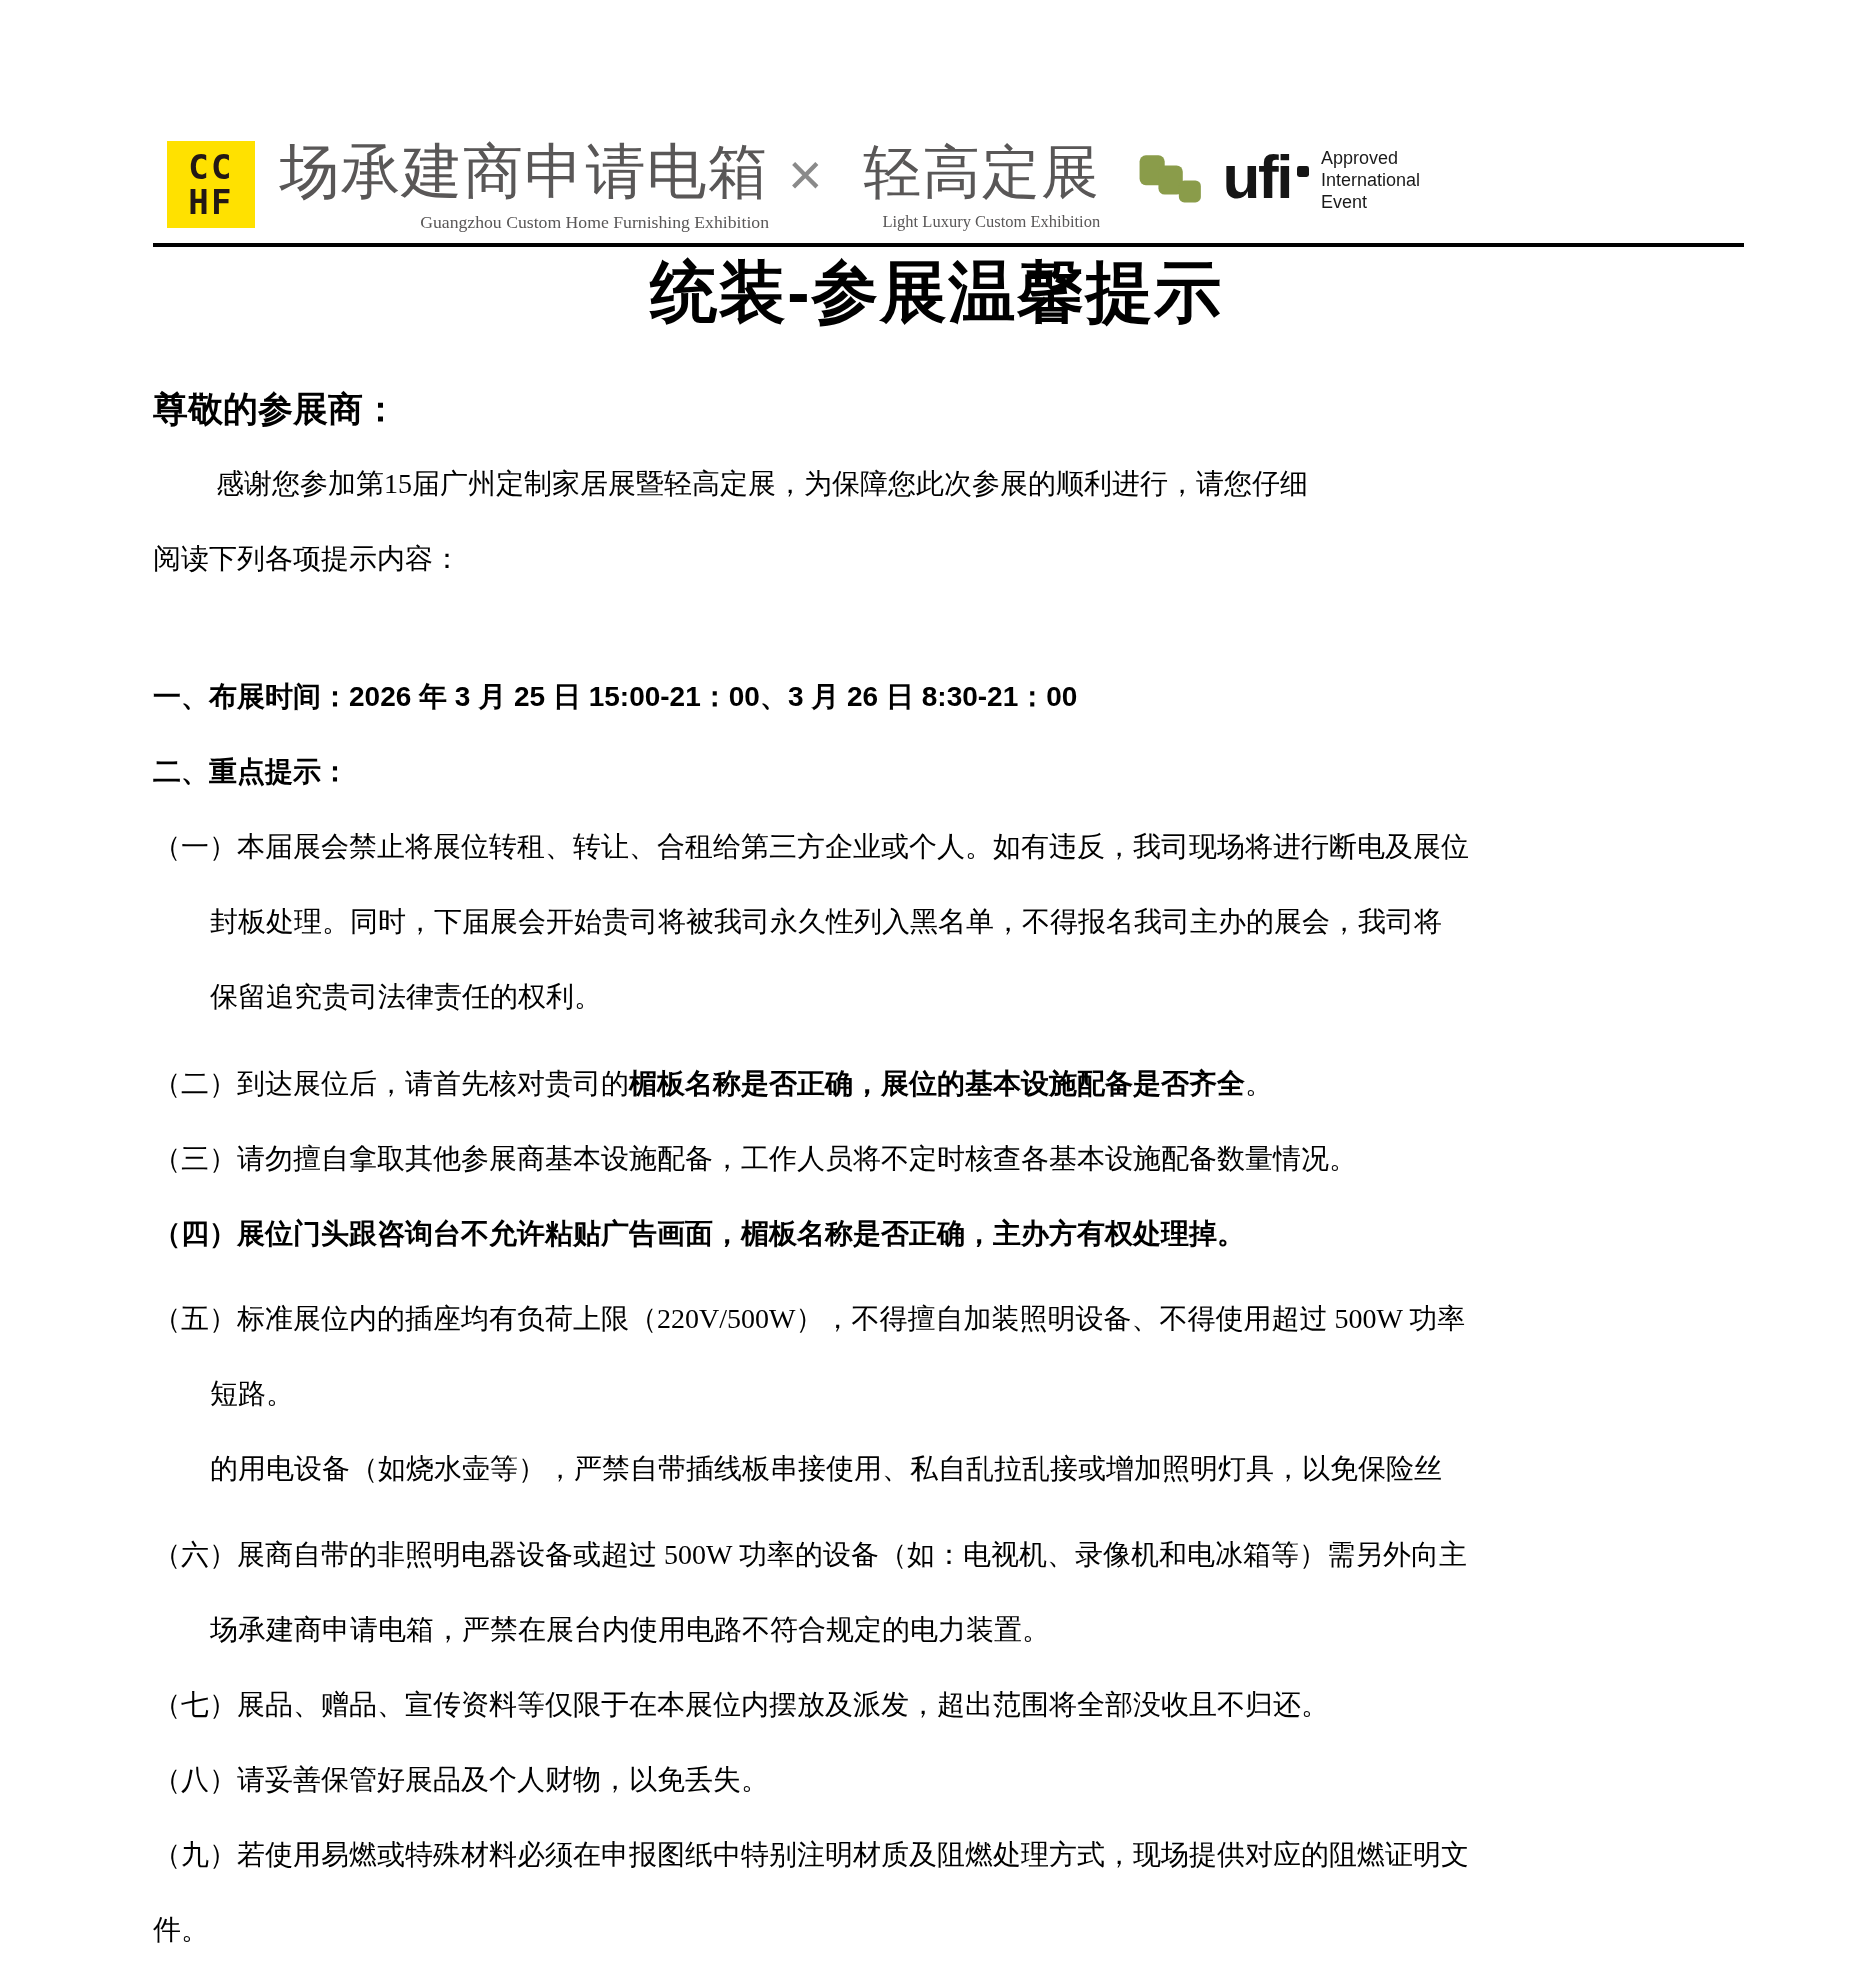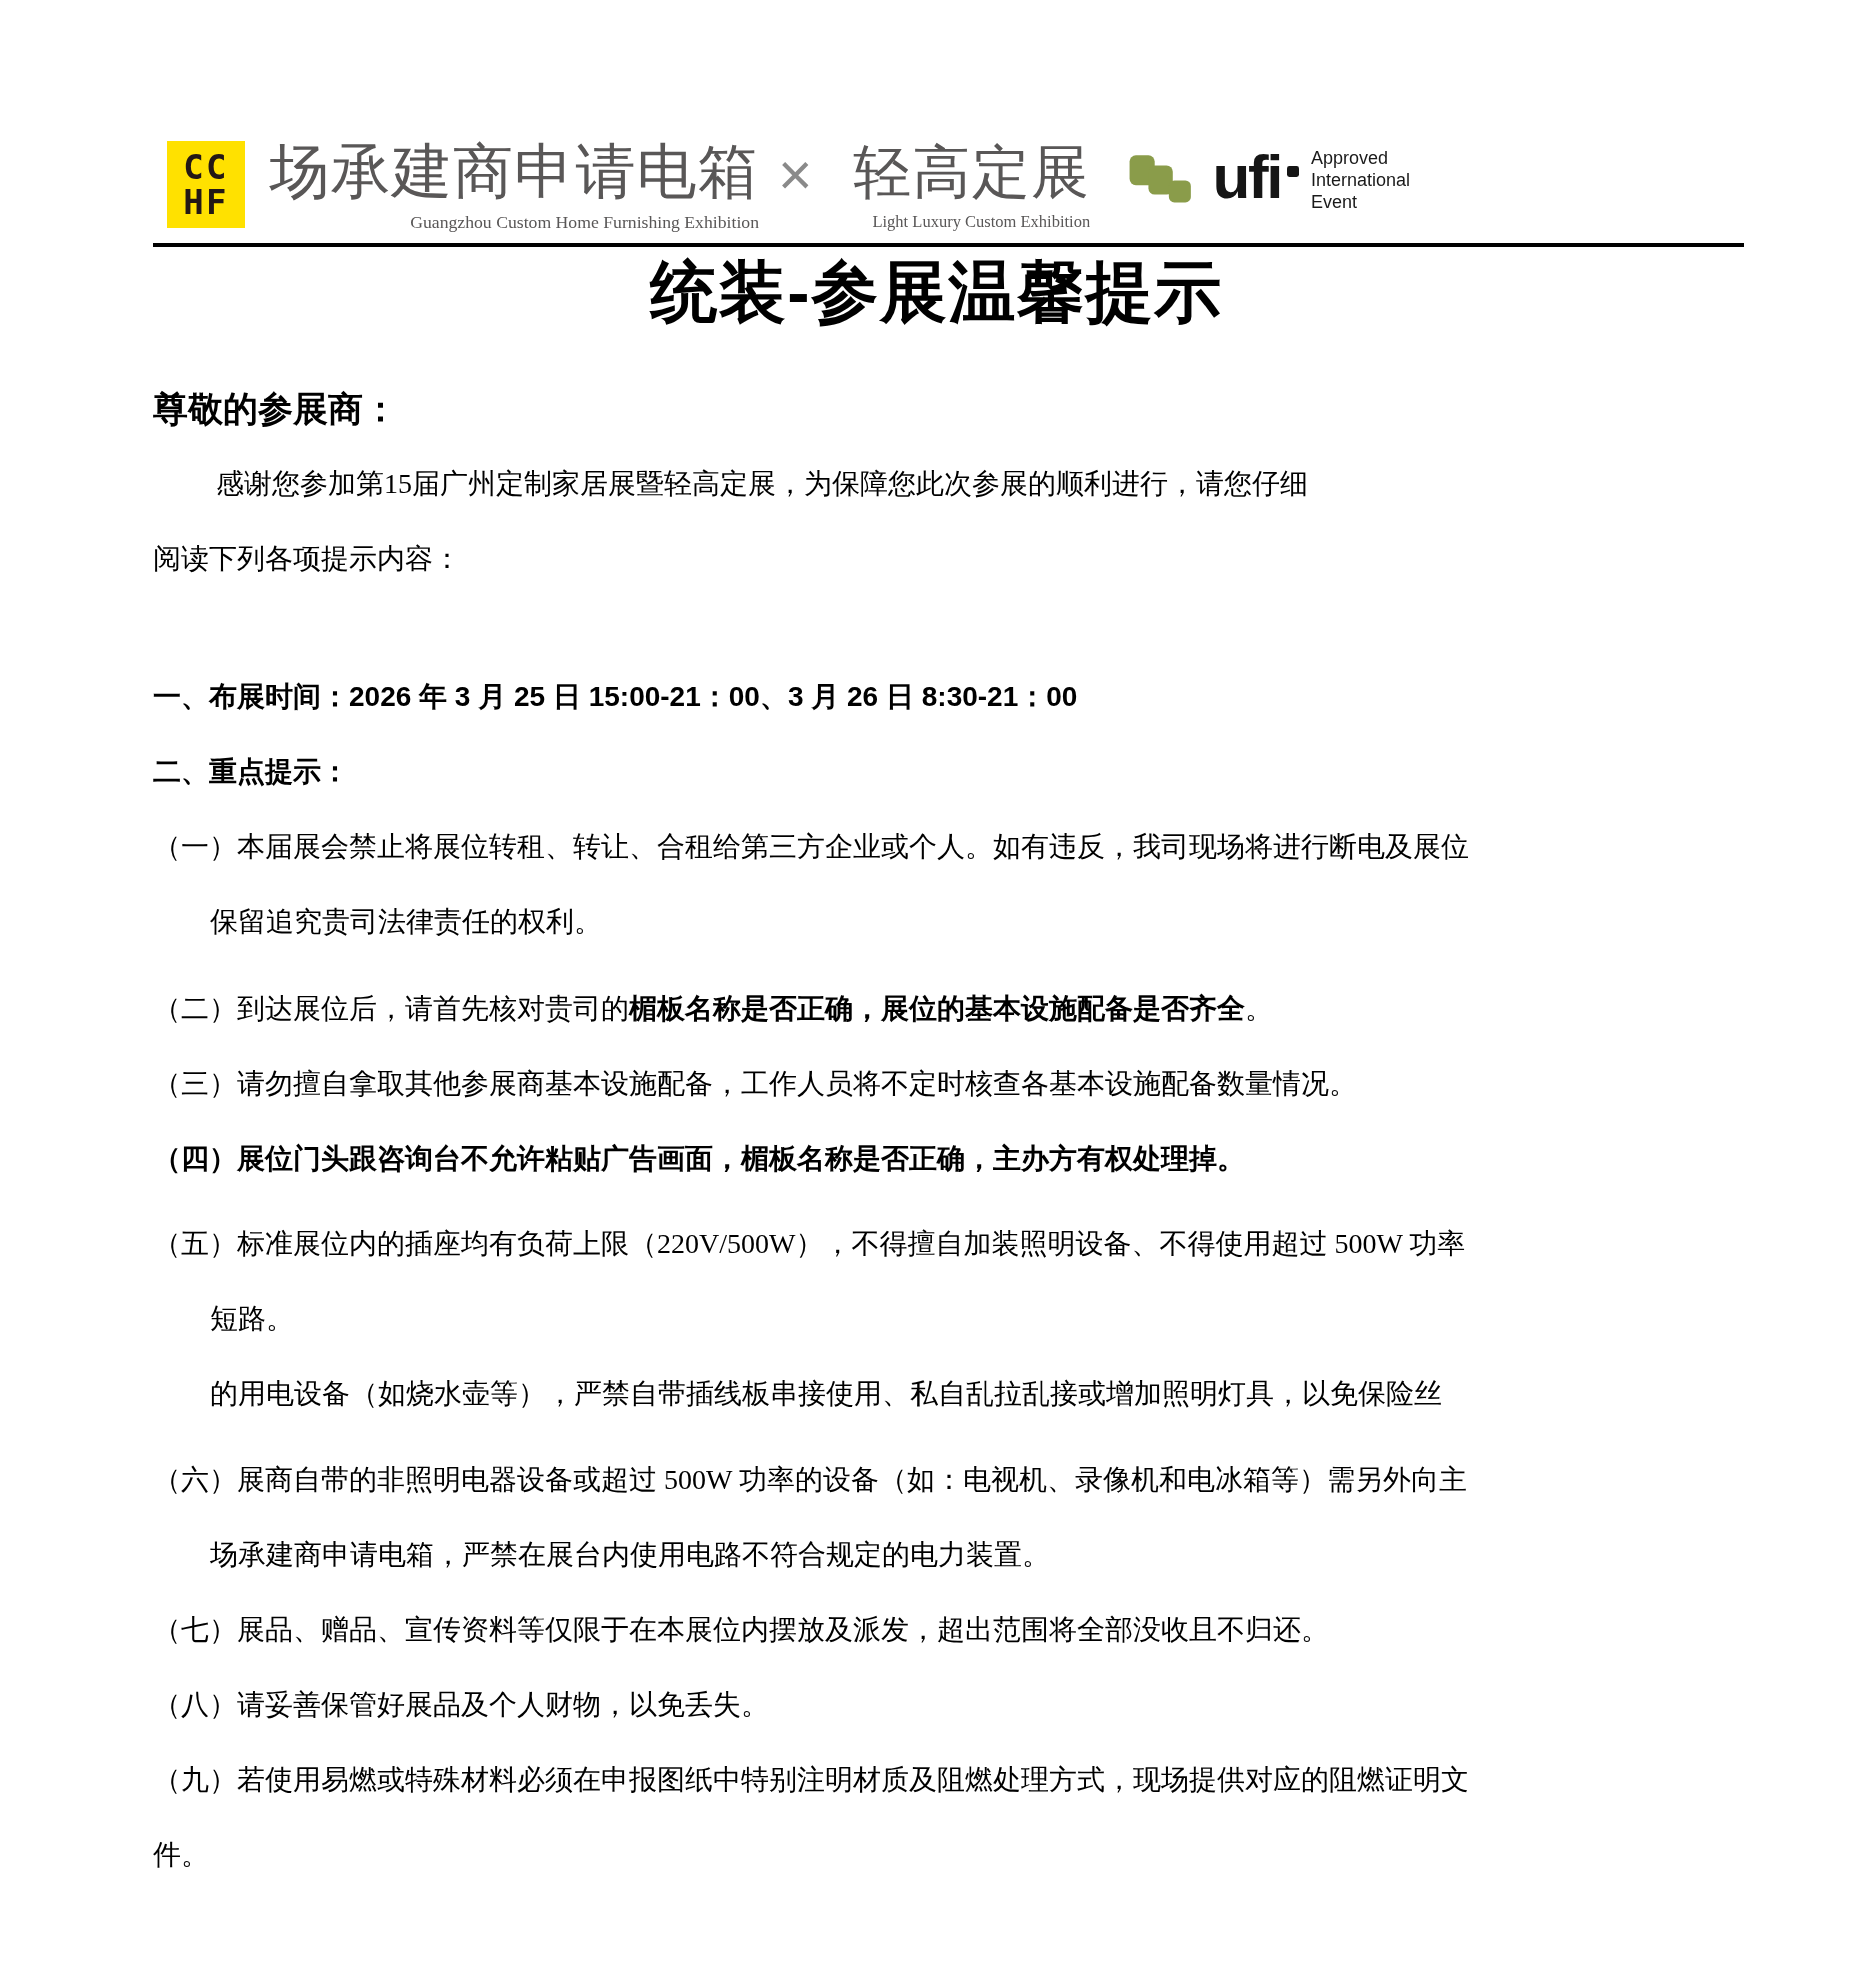--- a/index.html
+++ b/index.html
@@ -8,21 +8,21 @@
   }
   *{margin:0;padding:0;box-sizing:border-box;}
   html,body{background:#e8e8e8;}
   .page{
     position:relative; width:1872px; height:2647px; background:#ffffff;
     font-family:"Liberation Serif","DejaVu Serif",serif; color:#000; overflow:hidden;
   }
   
   .brand-row{position:absolute; top:141px; left:167px; display:flex; align-items:flex-start;}
   .badge{
-    width:78px; height:87px; background:var(--badge-bg); color:var(--badge-fg);
+    width:88px; height:87px; background:var(--badge-bg); color:var(--badge-fg);
     display:flex; flex-direction:column; justify-content:center; align-items:center;
     font-family:"DejaVu Sans Mono","Liberation Mono",monospace; font-weight:700;
   }
   .badge-line{font-size:34px; line-height:35px; letter-spacing:2.4px;}
   .brand{display:flex; flex-direction:column; margin-left:24.4px;}
   .brand-cn{
     font-family:"Liberation Sans","DejaVu Sans",sans-serif; font-weight:500;
     font-size:60px; line-height:62px; color:var(--brand-gray); letter-spacing:1.2px; white-space:nowrap;
   }
   .brand-en{
@@ -105,20 +105,21 @@
 
   <h1 class="title">统装-参展温馨提示</h1>
 
   <main class="body" id="body-lines">
       <div class="line b h"><span>尊敬的参展商：</span></div>
       <div class="line ind1"><span>感谢您参加第15届广州定制家居展暨轻高定展，为保障您此次参展的顺利进行，请您仔细</span></div>
       <div class="line"><span>阅读下列各项提示内容：</span></div>
       <div class="line b" style="margin-top: 63px;"><span>一、布展时间：2026 年 3 月 25 日 15:00-21：00、3 月 26 日 8:30-21：00</span></div>
       <div class="line b"><span>二、重点提示：</span></div>
       <div class="line"><span>（一）本届展会禁止将展位转租、转让、合租给第三方企业或个人。如有违反，我司现场将进行断电及展位</span></div>
+      <div class="line ind2"><span>封板处理。同时，下届展会开始贵司将被我司永久性列入黑名单，不得报名我司主办的展会，我司将</span></div>
       <div class="line ind2"><span>保留追究贵司法律责任的权利。</span></div>
       <div class="line" style="margin-top: 11.8px;"><span>（二）到达展位后，请首先核对贵司的</span><span class="b">楣板名称是否正确，展位的基本设施配备是否齐全</span><span>。</span></div>
       <div class="line"><span>（三）请勿擅自拿取其他参展商基本设施配备，工作人员将不定时核查各基本设施配备数量情况。</span></div>
       <div class="line b"><span>（四）展位门头跟咨询台不允许粘贴广告画面，楣板名称是否正确，主办方有权处理掉。</span></div>
       <div class="line" style="margin-top: 9.8px;"><span>（五）标准展位内的插座均有负荷上限（220V/500W），不得擅自加装照明设备、不得使用超过 500W 功率</span></div>
       <div class="line ind2"><span>短路。</span></div>
       <div class="line ind2"><span>的用电设备（如烧水壶等），严禁自带插线板串接使用、私自乱拉乱接或增加照明灯具，以免保险丝</span></div>
       <div class="line" style="margin-top: 11.8px;"><span>（六）展商自带的非照明电器设备或超过 500W 功率的设备（如：电视机、录像机和电冰箱等）需另外向主</span></div>
       <div class="line ind2"><span>场承建商申请电箱，严禁在展台内使用电路不符合规定的电力装置。</span></div>
       <div class="line"><span>（七）展品、赠品、宣传资料等仅限于在本展位内摆放及派发，超出范围将全部没收且不归还。</span></div>

